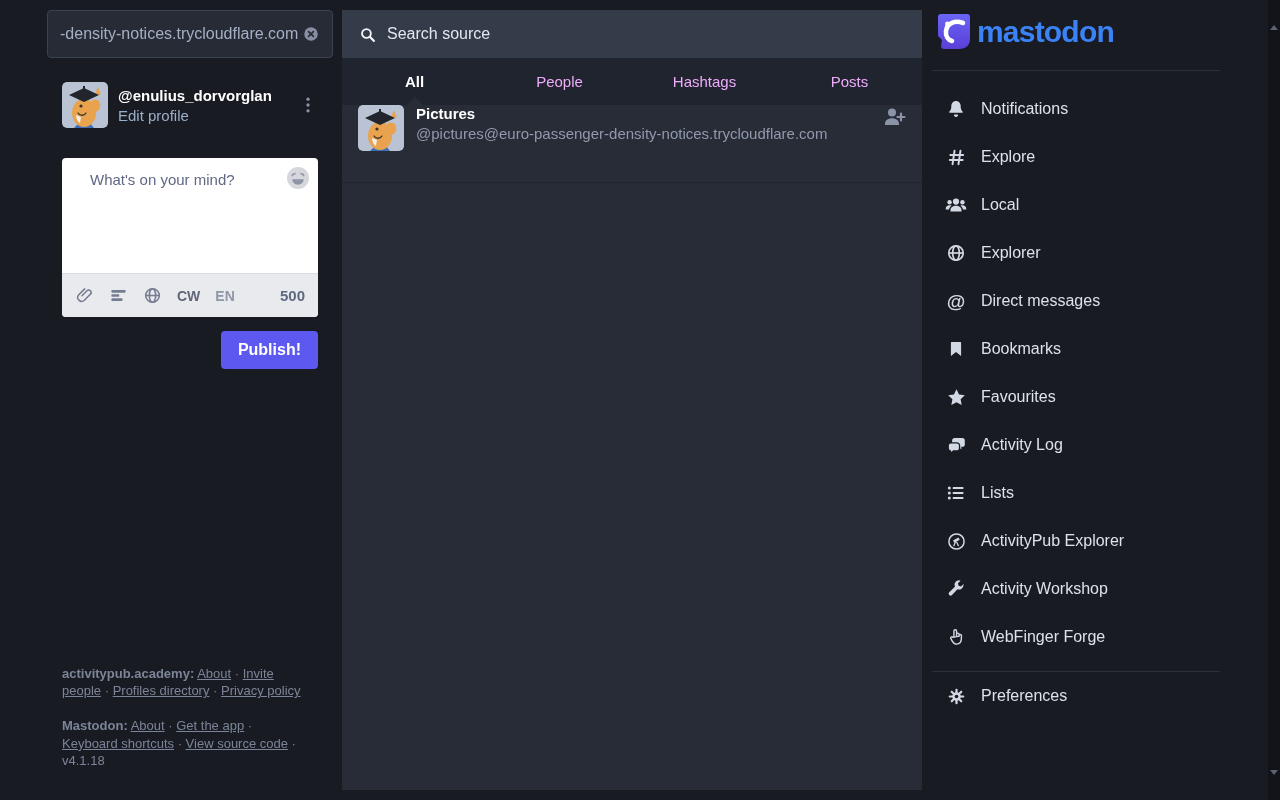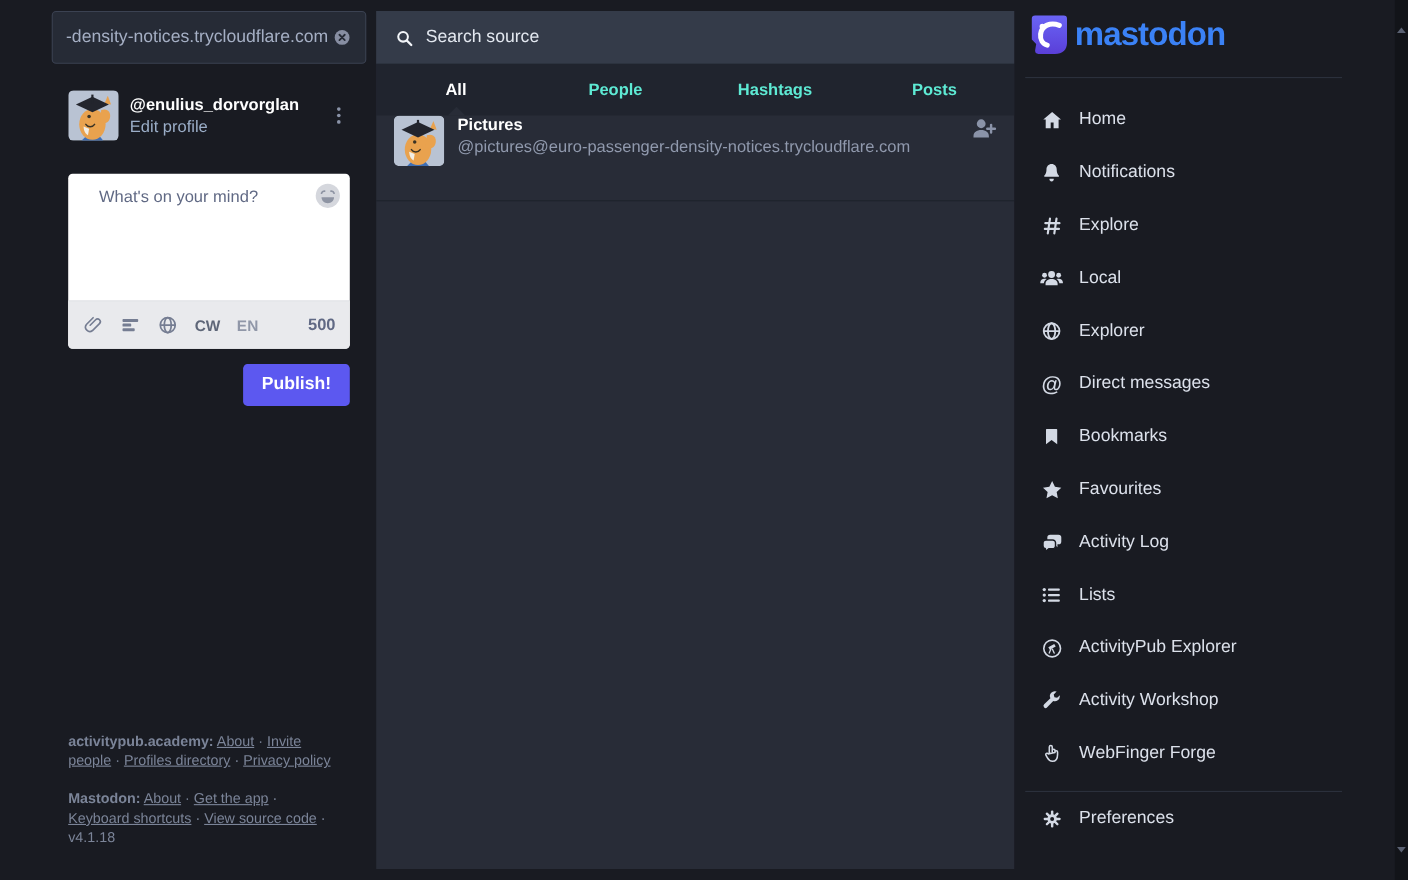--- a/index.html
+++ b/index.html
@@ -46,21 +46,21 @@
   .footer-line2 { margin-top:17px; }
 
   
   .search-col { position:absolute; left:342px; top:10px; width:580px; height:780px;
     background:#282c37; display:flex; flex-direction:column; }
   .search-header { height:48px; flex:0 0 auto; background:#343b49; display:flex; align-items:center;
     padding:0 17px; gap:11px; color:#e3e8f0; font-size:16px; cursor:pointer; }
   .search-header .mag { width:17px; height:17px; color:#f2f5f9; display:flex; }
   .tabs { height:47px; flex:0 0 auto; background:#20242e; display:flex; }
   .tab { flex:1; display:flex; align-items:center; justify-content:center; position:relative;
-    color:#5eead4; font-size:15px; cursor:pointer;font-weight:bold; }
+    color:#f0abfc; font-size:15px; cursor:pointer; }
   .tab.active { color:#fff; font-weight:700; }
   .tab .caret { position:absolute; bottom:0; left:50%; transform:translateX(-50%); width:0; height:0;
     border-left:8px solid transparent; border-right:8px solid transparent; border-bottom:8px solid #282c37; }
   .result-row { height:78px; flex:0 0 auto; display:flex; align-items:flex-start; padding:0 16px;
     border-bottom:1px solid #1f232c; cursor:pointer; }
   .result-texts { margin-left:12px; min-width:0; }
   .result-name { color:#fff; font-weight:700; font-size:15px; }
   .result-handle { color:#9099ad; font-size:15px; margin-top:3px; white-space:nowrap; }
   .follow-btn { margin-left:auto; width:24px; height:24px; color:#8a93a8; cursor:pointer; flex:0 0 auto; }
   .results-rest { flex:1; }
@@ -274,28 +274,20 @@
             <path d="M4 1h26a3 3 0 013 3v22c0 6-4 10-11 10H7a3 3 0 01-3-3l1-6-4-4V4a3 3 0 013-3z" fill="url(#mg)"></path>
             <circle cx="10.5" cy="11" r="2.4" fill="#fff"></circle>
             <path d="M26 10c-8-3-16 0-17 8-.6 5 2 9 6 10" stroke="#fff" stroke-width="4.6" fill="none" stroke-linecap="round"></path>
           </svg>
       </span>
       <span class="brand-name">mastodon</span>
     </div>
 
     <hr class="nav-divider">
 
-    <div class="nav-item">
-      <span class="nav-icon">
-        <svg viewBox="0 0 24 24" width="21" height="21" fill="currentColor">
-            <path d="M12 3.2L2.8 11h2.5v9.2h5.2v-6h3v6h5.2V11h2.5z"></path>
-          </svg>
-      </span>
-      <span>Home</span>
-    </div>
 
     <div class="nav-item">
       <span class="nav-icon">
         <svg viewBox="0 0 24 24" width="20" height="20" fill="currentColor">
             <path d="M12 2.5c-3.3 0-5.6 2.6-5.6 6 0 4.6-1.7 5.6-2.4 6.8-.3.6.1 1.2.8 1.2h14.4c.7 0 1.1-.6.8-1.2-.7-1.2-2.4-2.2-2.4-6.8 0-3.4-2.3-6-5.6-6z"></path>
             <path d="M14.3 18.5a2.4 2.4 0 11-4.6 0z"></path>
           </svg>
       </span>
       <span>Notifications</span>
     </div>

